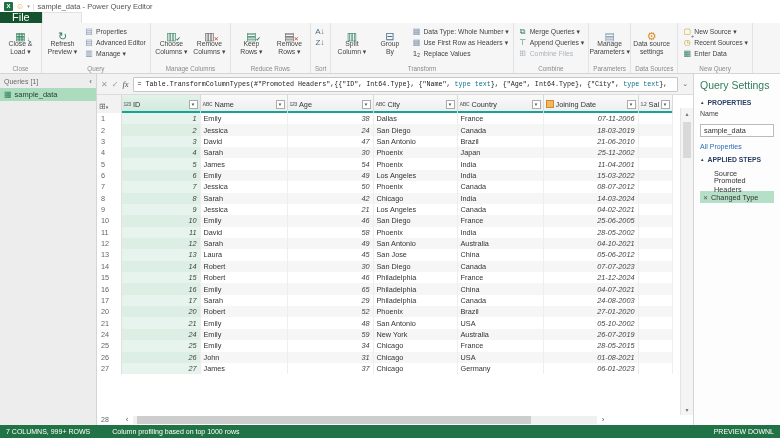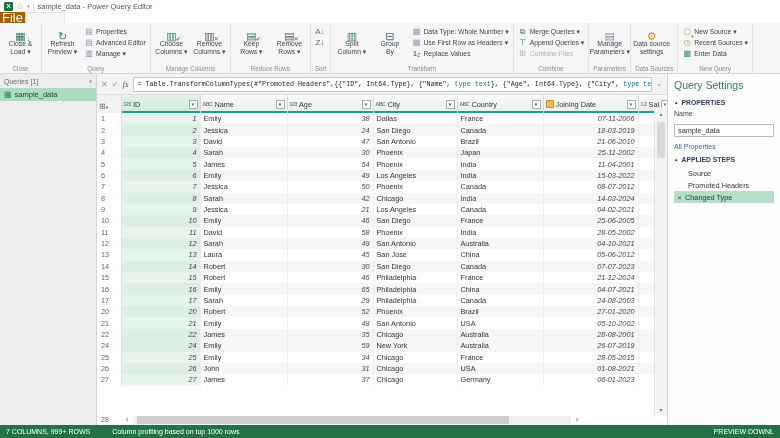--- a/index.html
+++ b/index.html
@@ -11,21 +11,21 @@
   .titlebar{height:12px;display:flex;align-items:center;gap:3px;padding-left:4px;background:#fff}
   .xlicon{width:9px;height:9px;background:#1e7145;color:#fff;font-size:6px;font-weight:bold;
     line-height:9px;text-align:center;border-radius:1px}
   .smiley{color:#e8a33d;font-size:8px;line-height:9px}
   .tb-dd{font-size:5px;color:#888}
   .tb-sep{color:#d0d0d0;font-size:7px}
   .tb-title{font-size:7.5px;color:#555}
 
   
   .tabbar{height:11px;display:flex;background:#fff}
-  .filetab{background:#a16207;color:#fff;font-size:13px;line-height:11px;padding:0 2px}
+  .filetab{background:#14532d;color:#fff;font-size:11px;line-height:11px;padding:0 12px}
   .tabs{display:flex}
   .tab{font-size:7.5px;line-height:11px;padding:8px 9px;color:#333;cursor:default}
   .tab.active{background:#f6f6f6;border:1px solid #e2e2e2;border-bottom:none;line-height:10px}
 
   
   .ribbon{height:51px;background:#f6f6f6;border-bottom:1px solid #d5d5d5;display:flex;overflow:hidden}
   .rgroup{display:flex;flex-direction:column;border-right:1px solid #e3e3e3;padding:1px 2px 0 2px}
   .rbody{flex:1;display:flex;align-items:flex-start;gap:1px}
   .glabel{height:9px;line-height:9px;text-align:center;font-size:6.3px;color:#8a8a8a;white-space:nowrap;padding:0 2px}
   .bigbtn{width:37px;display:flex;flex-direction:column;align-items:center;padding-top:2px;cursor:default}
@@ -96,21 +96,21 @@
   .vthumb{position:absolute;left:2px;right:2px;top:14px;height:36px;background:#d9d9d9}
 
   
   .hscroll{height:10px;display:flex;align-items:center;background:#fff;padding-right:84px}
   .hnum{width:24px;font-size:7px;color:#666;padding-left:4px;overflow:hidden;height:10px;line-height:9px}
   .ha{width:12px;text-align:center;font-size:8px;color:#555;line-height:10px}
   .htrack{flex:1;height:8px;background:#f0f0f0;position:relative}
   .hthumb{position:absolute;left:4px;top:0;height:8px;width:85%;background:#cdcdcd}
 
   
-  .spane{width:113px;background:#fdfdfd;border-left:1px solid #d5d5d5;padding:5px 6px 0 6px}
+  .spane{width:87px;background:#fdfdfd;border-left:1px solid #d5d5d5;padding:5px 6px 0 6px}
   .stitle{font-size:10.5px;color:#2e7d5b;margin-bottom:8px;white-space:nowrap}
   .shead{display:flex;align-items:center;gap:3px;font-size:6.8px;font-weight:bold;color:#2a3c63;margin:6px 0 4px 0}
   .tri{font-size:4.5px;color:#2a3c63}
   .slabel{font-size:7px;color:#444;margin:2px 0 2px 0}
   .sinput{width:100%;height:13px;border:1px solid #bbb;font-family:"Liberation Sans",sans-serif;
     font-size:7.3px;padding:0 3px;color:#333;background:#fff}
   .slink{font-size:7px;color:#2b6cb8;margin:6px 0 2px 0;cursor:default}
   .steps{margin-top:2px}
   .step{height:12px;display:flex;align-items:center;font-size:7.3px;color:#333;padding-left:14px;cursor:default}
   .step.stepsel{background:#b5dfc6;padding-left:3px}
@@ -593,30 +593,20 @@
                 <td class="rownum">21</td>
                 <td class="cell num selcell">21</td>
                 <td class="cell">Emily</td>
                 <td class="cell num">48</td>
                 <td class="cell">San Antonio</td>
                 <td class="cell">USA</td>
                 <td class="cell num">05-10-2002</td>
                 <td class="cell num"></td>
               </tr>
               <tr class="even">
-                <td class="rownum">22</td>
-                <td class="cell num selcell">22</td>
-                <td class="cell">James</td>
-                <td class="cell num">35</td>
-                <td class="cell">Chicago</td>
-                <td class="cell">Australia</td>
-                <td class="cell num">28-08-2001</td>
-                <td class="cell num"></td>
-              </tr>
-              <tr class="even">
                 <td class="rownum">24</td>
                 <td class="cell num selcell">24</td>
                 <td class="cell">Emily</td>
                 <td class="cell num">59</td>
                 <td class="cell">New York</td>
                 <td class="cell">Australia</td>
                 <td class="cell num">26-07-2019</td>
                 <td class="cell num"></td>
               </tr>
               <tr class="odd">

